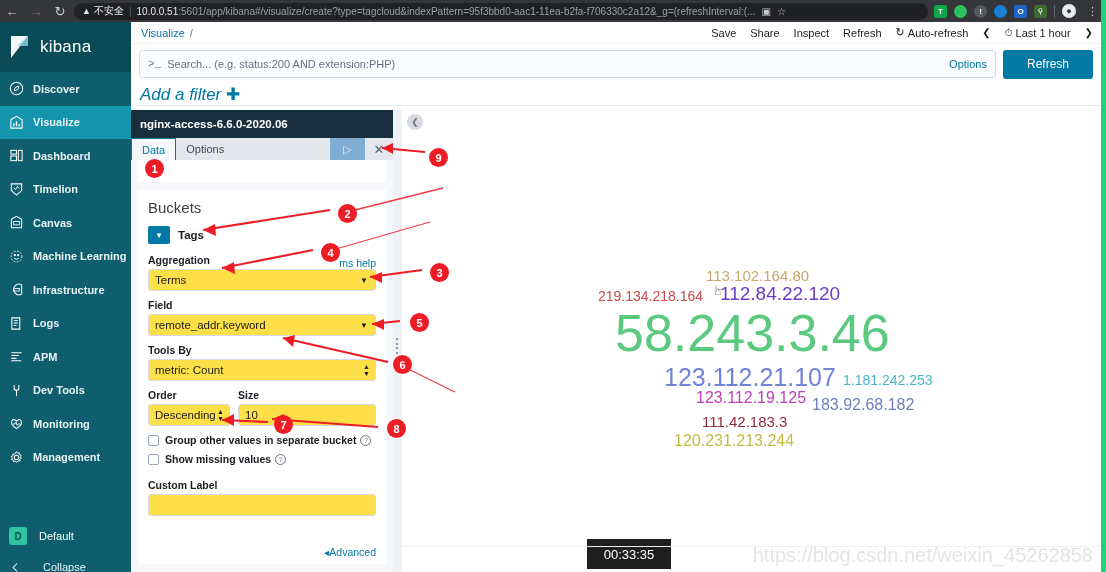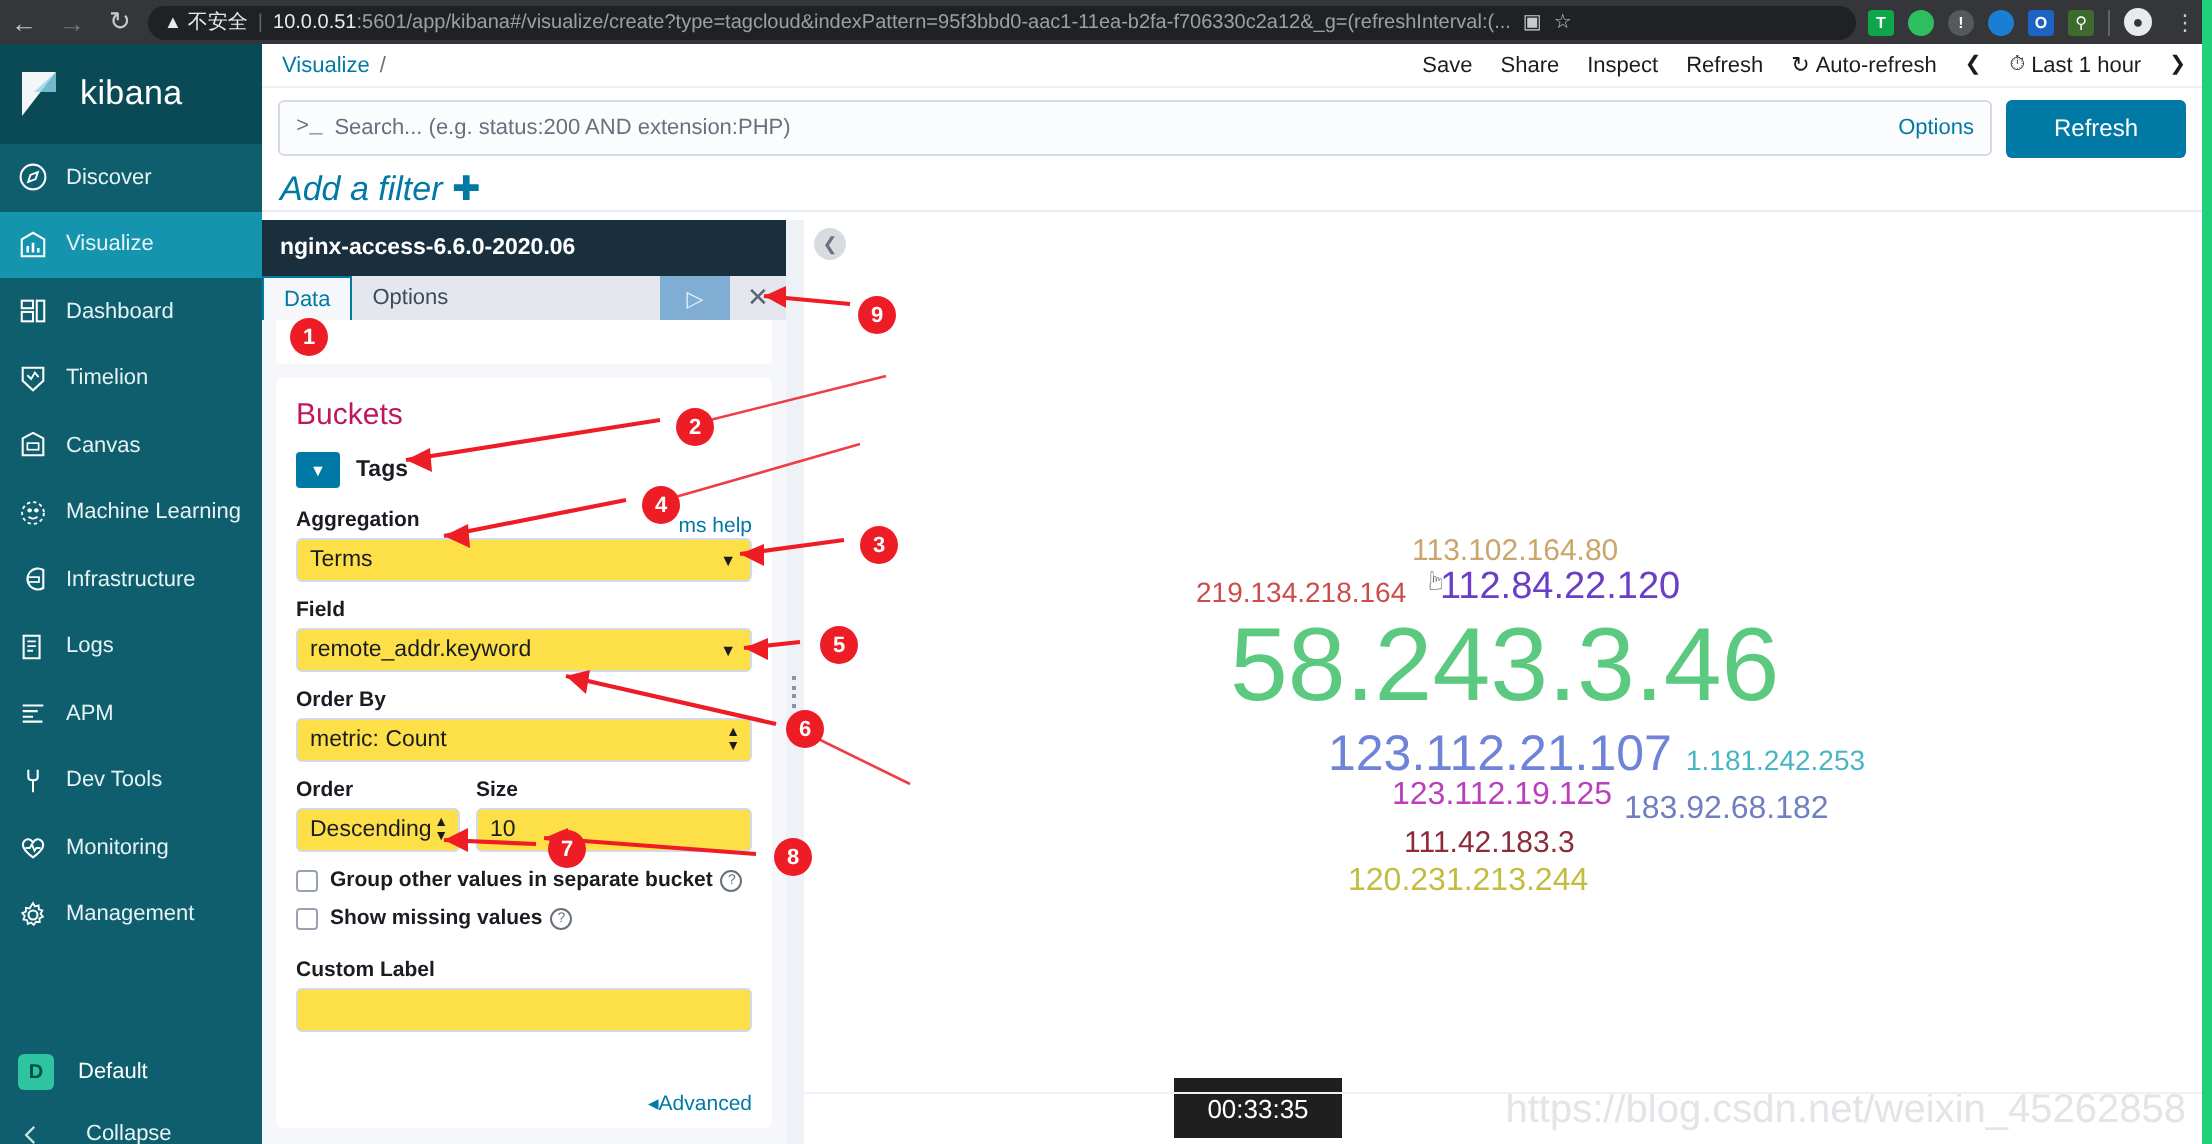--- a/index.html
+++ b/index.html
@@ -48,21 +48,21 @@
   
   .sidebar {
     position: absolute; left: 0; top: 22px; width: 131px; height: 550px;
     background: #0e5e6d; color: #fff;
   }
   .brand { height: 50px; display: flex; align-items: center; padding-left: 8px;
            background: #0a4a57; }
   .brand-mark { width: 26px; height: 26px; margin-right: 6px; flex: 0 0 auto; }
   .brand-tx { font-size: 17px; font-weight: 300; letter-spacing: .2px; }
   .nav-item { height: 33.5px; display: flex; align-items: center;
-              padding-left: 9px; font-size: 11px; color: #e6f2f4; }
+              padding-left: 9px; font-size: 11px; color: #e6f2f4; font-weight: bold; }
   .nav-item.active { background: #1494ad; }
   .nav-ico { width: 22px; height: 18px; flex: 0 0 auto; display: flex;
              align-items: center; }
   .nav-ico svg { display: block; }
   .nav-lbl { margin-left: 2px; white-space: nowrap; }
   .space-row { position: absolute; left: 0; top: 498px; width: 131px;
                height: 32px; display: flex; align-items: center; padding-left: 9px; }
   .space-badge { width: 18px; height: 18px; border-radius: 3px; background: #2ec3a1;
                  color: #024f43; font-size: 10px; font-weight: bold;
                  display: flex; align-items: center; justify-content: center; }
@@ -119,21 +119,21 @@
   .tab-spacer { flex: 1 1 auto; }
   .apply-btn { width: 35px; background: #7fadd4; display: flex;
                align-items: center; justify-content: center; color: #e9f1f8; font-size: 11px; }
   .close-btn { width: 28px; display: flex; align-items: center;
                justify-content: center; color: #5b6573; font-size: 13px; }
   .ed-body { position: absolute; left: 0; top: 50px; width: 262px; height: 412px;
              background: #f5f7fa; padding: 0; overflow: hidden; }
   .white-strip { height: 22px; background: #fff; margin: 0 7px; border-radius: 2px; }
   .card { margin: 7px 7px 0 7px; background: #fff; border-radius: 3px;
           padding: 10px 10px 8px 10px; height: 375px; position: relative; }
-  .sect-title { font-size: 15px; color: #be185d; font-weight: 400; margin-bottom: 10px; }
+  .sect-title { font-size: 15px; color: #404040; font-weight: 400; margin-bottom: 10px; }
   .bucket-row { display: flex; align-items: center; margin-bottom: 10px; }
   .bkt-toggle { width: 22px; height: 18px; background: #0079a5; border-radius: 2px;
                 color: #fff; font-size: 8px; display: flex; align-items: center;
                 justify-content: center; }
   .bkt-lbl { margin-left: 8px; font-size: 11.5px; font-weight: bold; color: #1a1c21; }
   .fld-label { font-size: 10.5px; font-weight: bold; color: #1a1c21; margin-bottom: 3px; }
   .fld-row { display: flex; align-items: flex-end; justify-content: space-between; }
   .help-link { font-size: 10.5px; color: #0079a5; }
   .sel {
     width: 100%; height: 22px; border: 1px solid #d3dae6; border-radius: 3px;
@@ -441,21 +441,21 @@
           <span>Terms</span>
           <span class="caret">▼</span>
         </div>
 
         <div class="fld-label">Field</div>
         <div class="sel">
           <span>remote_addr.keyword</span>
           <span class="caret">▼</span>
         </div>
 
-        <div class="fld-label">Order By</div>
+        <div class="fld-label">Tools By</div>
         <div class="sel">
           <span>metric: Count</span>
           <span class="updown">▲<br>▼</span>
         </div>
 
         <div class="two-col">
           <div class="col-order">
               <div class="fld-label">Order</div>
             </div>
           <div class="col-size">

